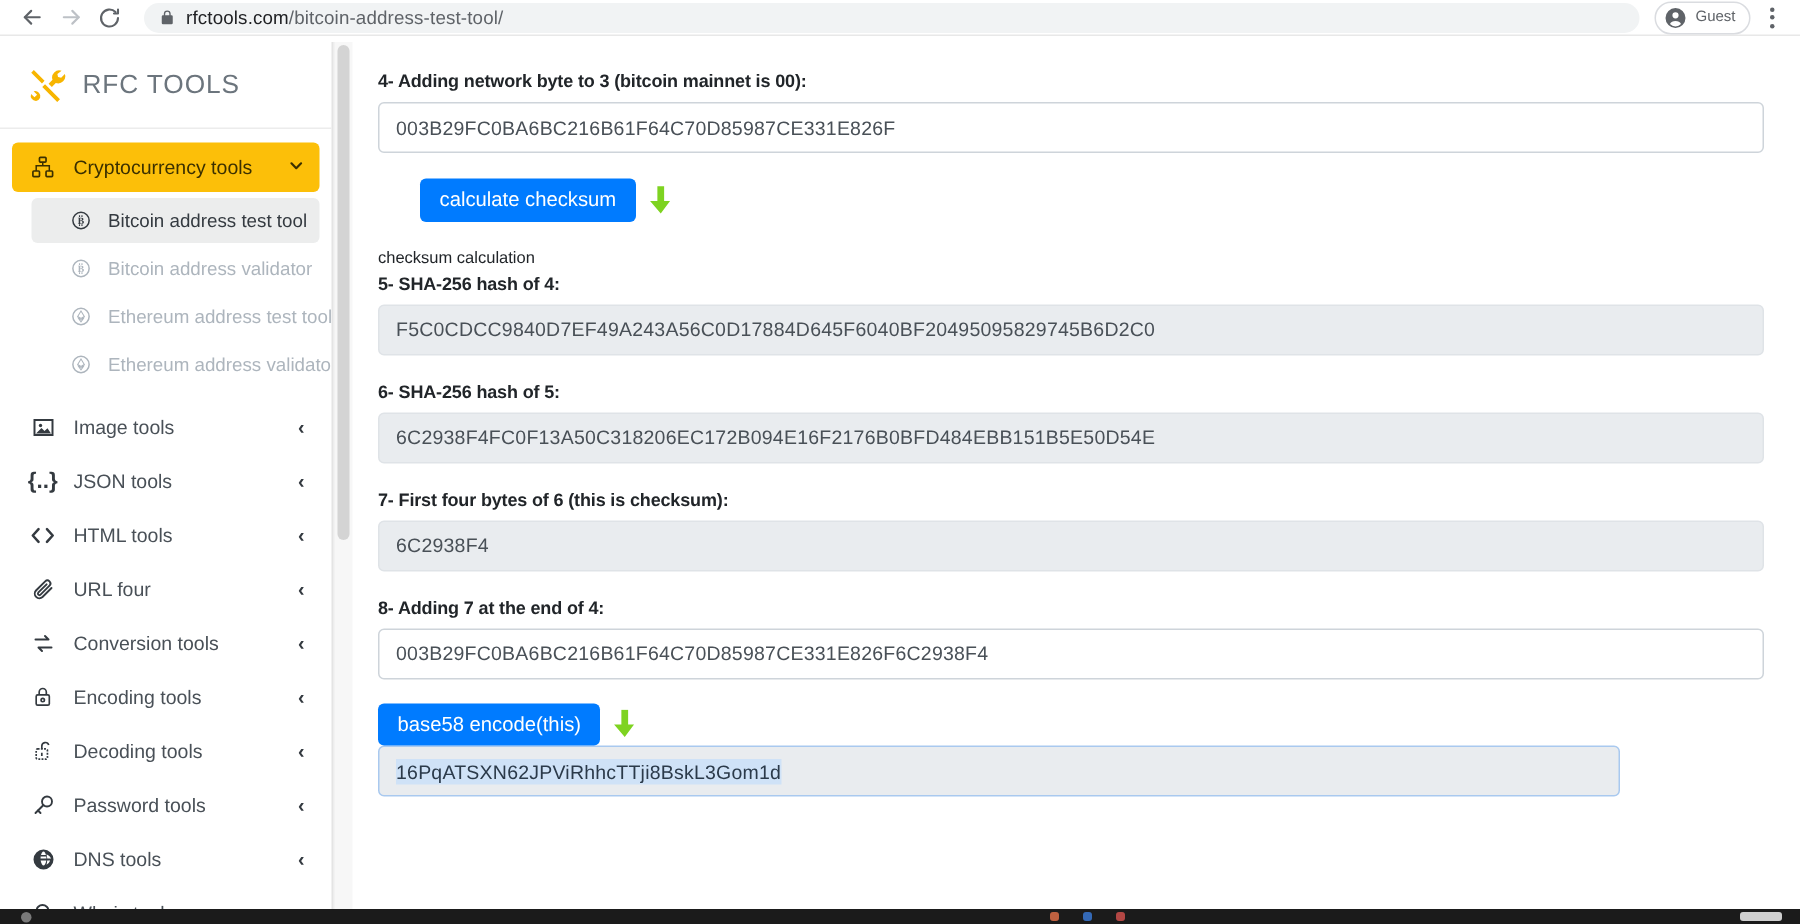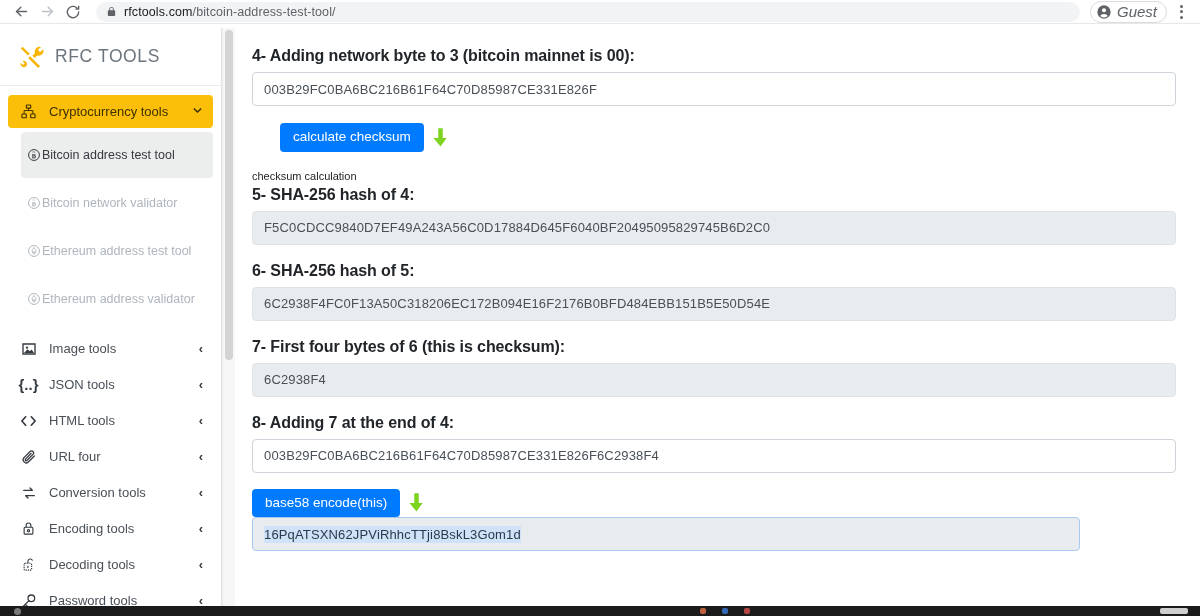--- a/index.html
+++ b/index.html
@@ -56,21 +56,21 @@
   .guest-chip {
     flex: 0 0 auto;
     height: 22px;
     border: 1px solid #dadce0;
     border-radius: 12px;
     display: flex; align-items: center;
     padding: 0 9px 0 5px;
     gap: 5px;
     margin-left: 2px;
   }
-  .guest-chip .gname { font-size: 15px; color: #5f6368; font-style: italic; }
+  .guest-chip .gname { font-size: 10px; color: #5f6368; }
   .kebab {
     flex: 0 0 auto;
     width: 22px; height: 24px;
     display: flex; flex-direction: column; align-items: center; justify-content: center;
     gap: 2.5px;
     margin-left: 3px;
   }
   .kebab i { width: 3px; height: 3px; background: #5f6368; border-radius: 50%; display:block; }
 
   
@@ -120,26 +120,27 @@
     color: #3b3000;
     font-weight: 400;
     margin-bottom: 4px;
   }
   .nav-item.active-parent .nav-ico,
   .nav-item.active-parent .nav-caret { color: #3b3000; }
 
   .sub-list { padding: 0 0 8px 0; }
   .sub-item {
     display: flex; align-items: center;
-    height: 46px;
+    height: 30px;
     margin: 0 8px 2px 21px;
-    padding: 0 4px;
+    padding: 0 24px;
     border-radius: 4px;
     font-size: 12.5px;
     color: #adb5bd;
+    gap: 10px;
     white-space: nowrap;
   }
   .sub-item .sub-ico {
     width: 17px; flex: 0 0 17px;
     display: flex; align-items: center; justify-content: center;
   }
   .sub-item.active {
     background: #eceded;
     color: #343a40;
   }
@@ -176,21 +177,21 @@
     border-radius: 4px;
     font-size: 13.5px;
     font-family: "Liberation Sans", sans-serif;
     padding: 7px 13px 8px 13px;
     line-height: 1;
     display: inline-block;
   }
   .arrow-down { display: flex; align-items: center; }
 
   .step-label {
-    font-size: 16px;
+    font-size: 12px;
     font-weight: bold;
     color: #212529;
     margin: 17px 0 7px 0;
     letter-spacing: -0.1px;
   }
   .section-head {
     font-size: 11px;
     font-weight: normal;
     color: #212529;
     margin: 18px 0 3px 0;
@@ -336,21 +337,21 @@
         </div>
 
         <div class="sub-item">
           <span class="sub-ico">
             <svg width="14" height="14" viewBox="0 0 24 24" fill="none" stroke="currentColor" stroke-width="1.7">
                 <circle cx="12" cy="12" r="9.3"></circle>
                 <text x="12" y="16.3" font-size="11" font-family="'Liberation Serif', serif" font-weight="bold" fill="currentColor" stroke="none" text-anchor="middle">B</text>
                 <path d="M10.3 5.9v2M13.1 5.9v2M10.3 16.2v2M13.1 16.2v2" stroke-width="1.3"></path>
               </svg>
           </span>
-          <span>Bitcoin network validator</span>
+          <span>Bitcoin address validator</span>
         </div>
 
         <div class="sub-item">
           <span class="sub-ico">
             <svg width="14" height="14" viewBox="0 0 24 24" fill="none" stroke="currentColor" stroke-width="1.7">
                 <circle cx="12" cy="12" r="9.3"></circle>
                 <path d="M12 5.8 8.2 12 12 14.2 15.8 12 12 5.8z" stroke-width="1.2"></path>
                 <path d="M8.4 13.2 12 18.2l3.6-5-3.6 2.1-3.6-2.1z" stroke-width="1.2"></path>
               </svg>
           </span>

